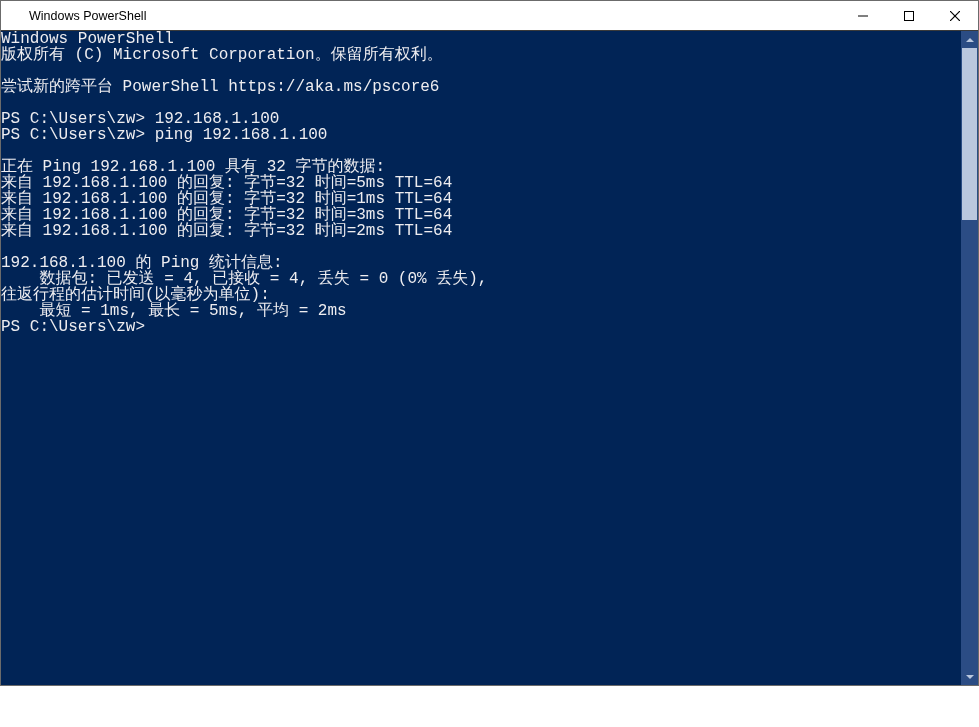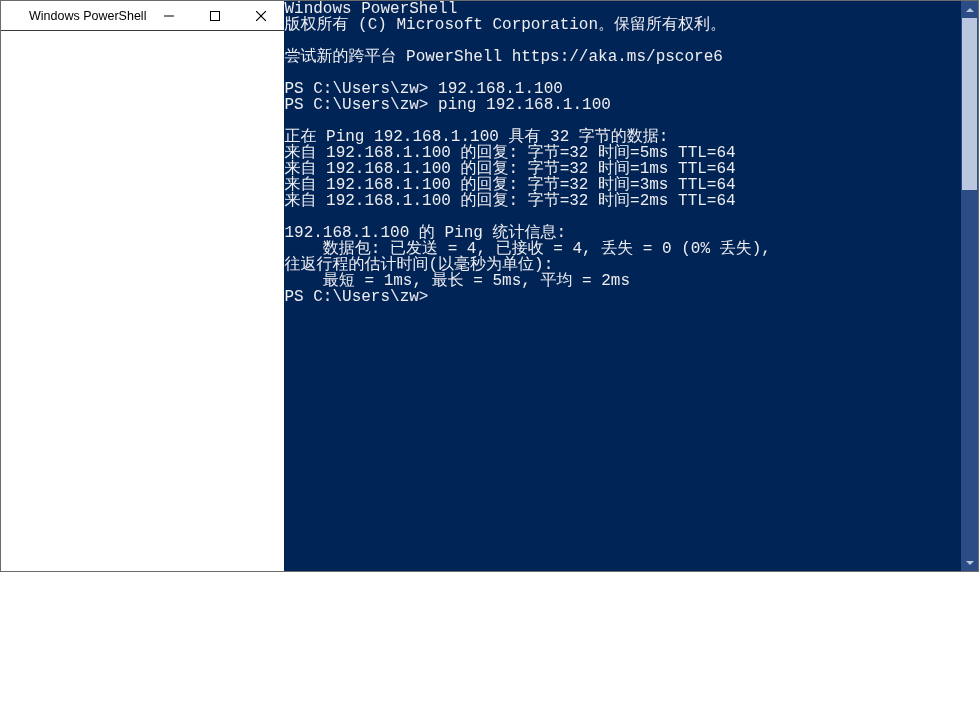--- a/index.html
+++ b/index.html
@@ -1,17 +1,17 @@
 <!DOCTYPE html>
 <html><head>
 <meta charset="utf-8">
 <style>
   html,body{margin:0;padding:0;height:100%;font-family:"Segoe UI",Tahoma,sans-serif;}
   body{background:#fff;width:979px;height:727px;overflow:hidden;position:relative;}
-  .window{width:979px;height:572px;border:1px solid #6b6b6b;box-sizing:border-box;display:flex;}
+  .window{width:979px;height:686px;border:1px solid #6b6b6b;box-sizing:border-box;display:flex;flex-direction:column;}
   .titlebar{height:30px;background:#fff;display:flex;align-items:center;border-bottom:1px solid #3a3a3a;box-sizing:border-box;}
   .titlebar .icon{width:16px;height:16px;margin:0 6px 0 6px;display:flex;align-items:center;justify-content:center;}
   .titlebar .title{font-size:12.5px;color:#000;flex:0 0 auto;}
   .titlebar .spacer{flex:1 1 auto;}
   .winbtn{width:46px;height:29px;display:flex;align-items:center;justify-content:center;cursor:default;}
   .winbtn svg{width:10px;height:10px;stroke:#000;stroke-width:1;fill:none;}
   .winbtn.close svg{stroke-width:1.2;}
   .client{flex:1 1 auto;display:flex;background:#012456;position:relative;}
   .terminal{flex:1 1 auto;padding:0 0 0 0;color:#eeedf0;font-family:"NSimSun","SimSun","Consolas","Courier New",monospace;font-size:16px;line-height:16px;white-space:pre;overflow:hidden;}
   .terminal .line{height:16px;}

